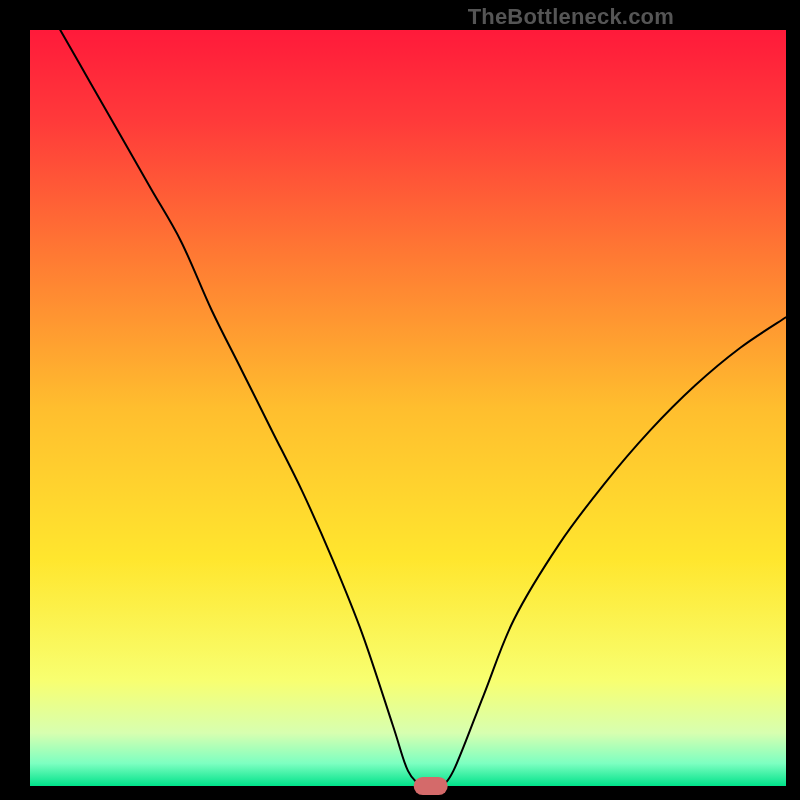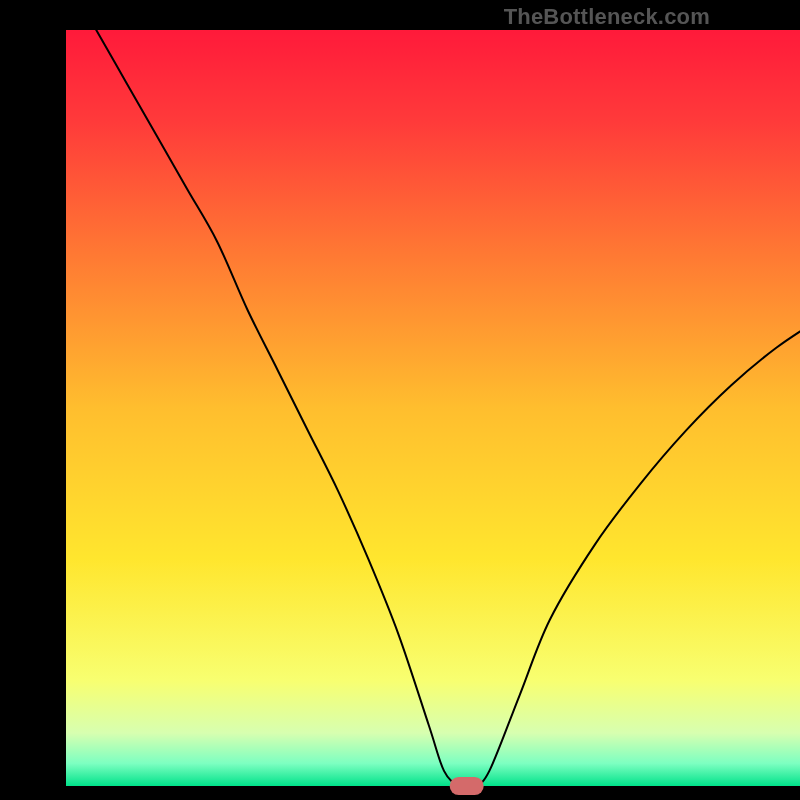--- a/index.html
+++ b/index.html
@@ -9,21 +9,20 @@
     height: 800px;
     overflow: hidden;
     background: #000;
     font-family: Arial, Helvetica, sans-serif;
   }
   .frame {
     position: relative;
     width: 684px;
     height: 800px;
     background: #fca5a5;
-    margin-left: 36px;
   }
   .watermark {
     position: absolute;
     top: 4px;
     right: 10px;
     color: #555;
     font-size: 22px;
     font-weight: 600;
     letter-spacing: 0.2px;
     z-index: 10;

